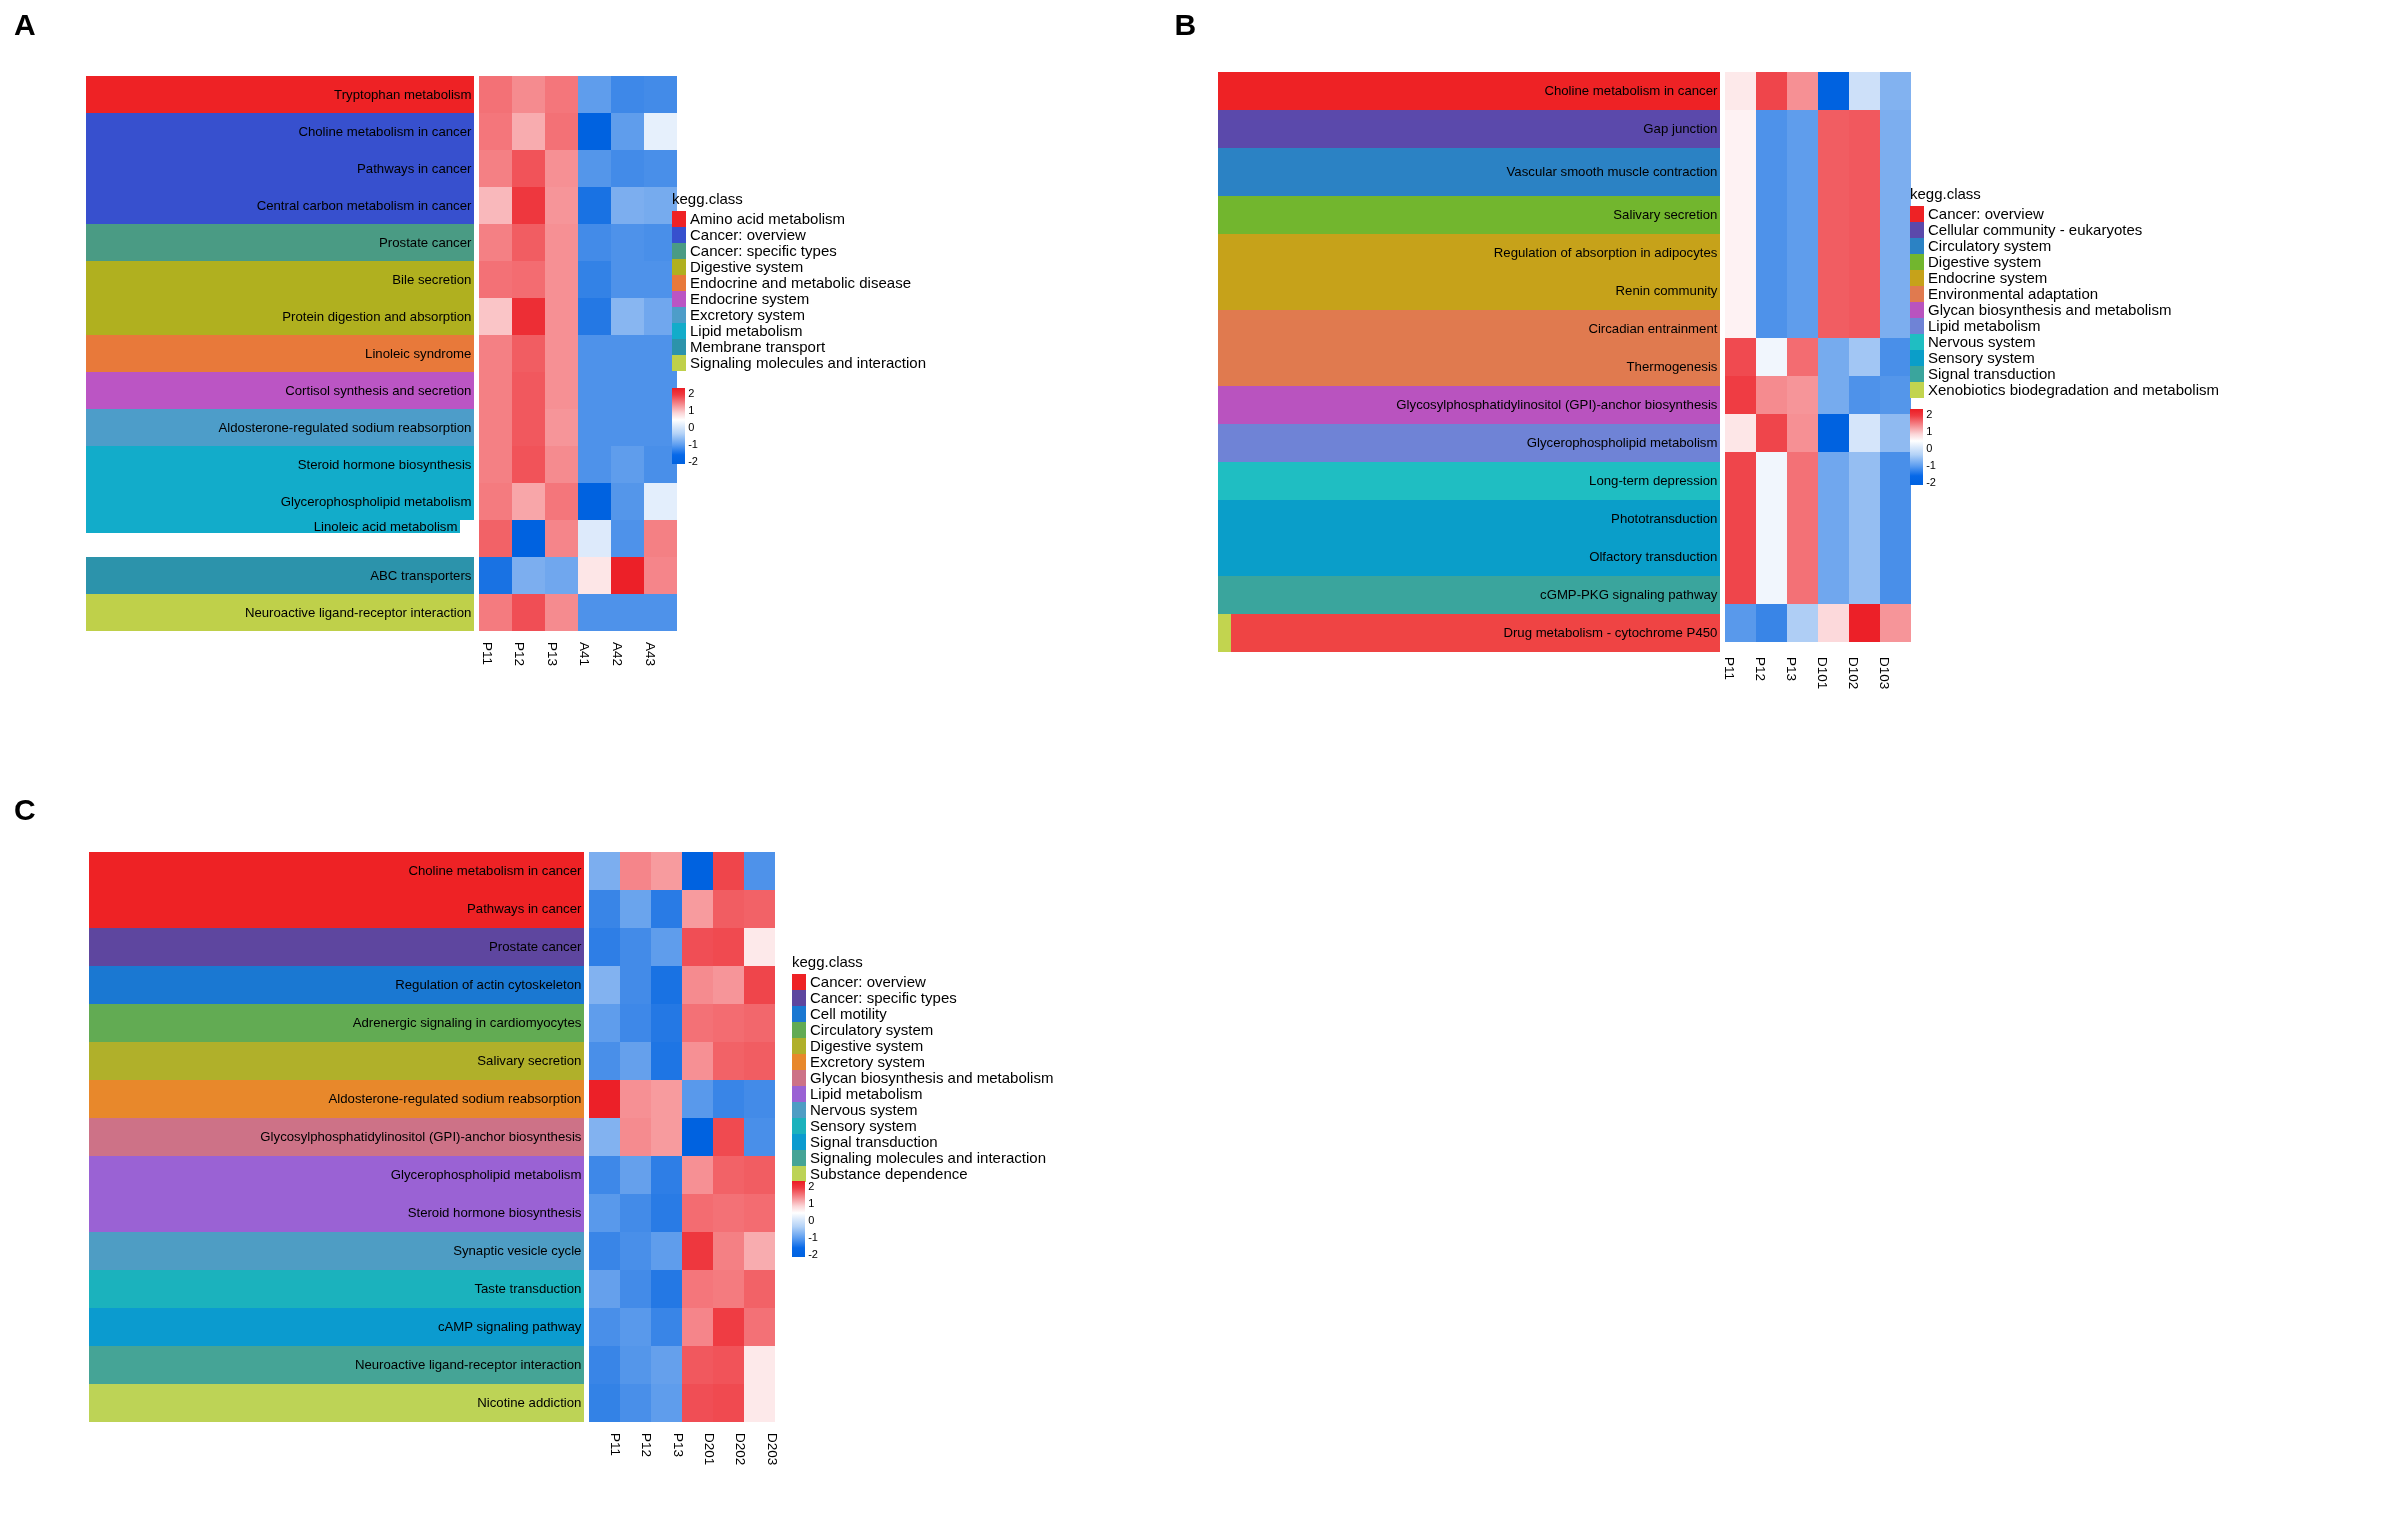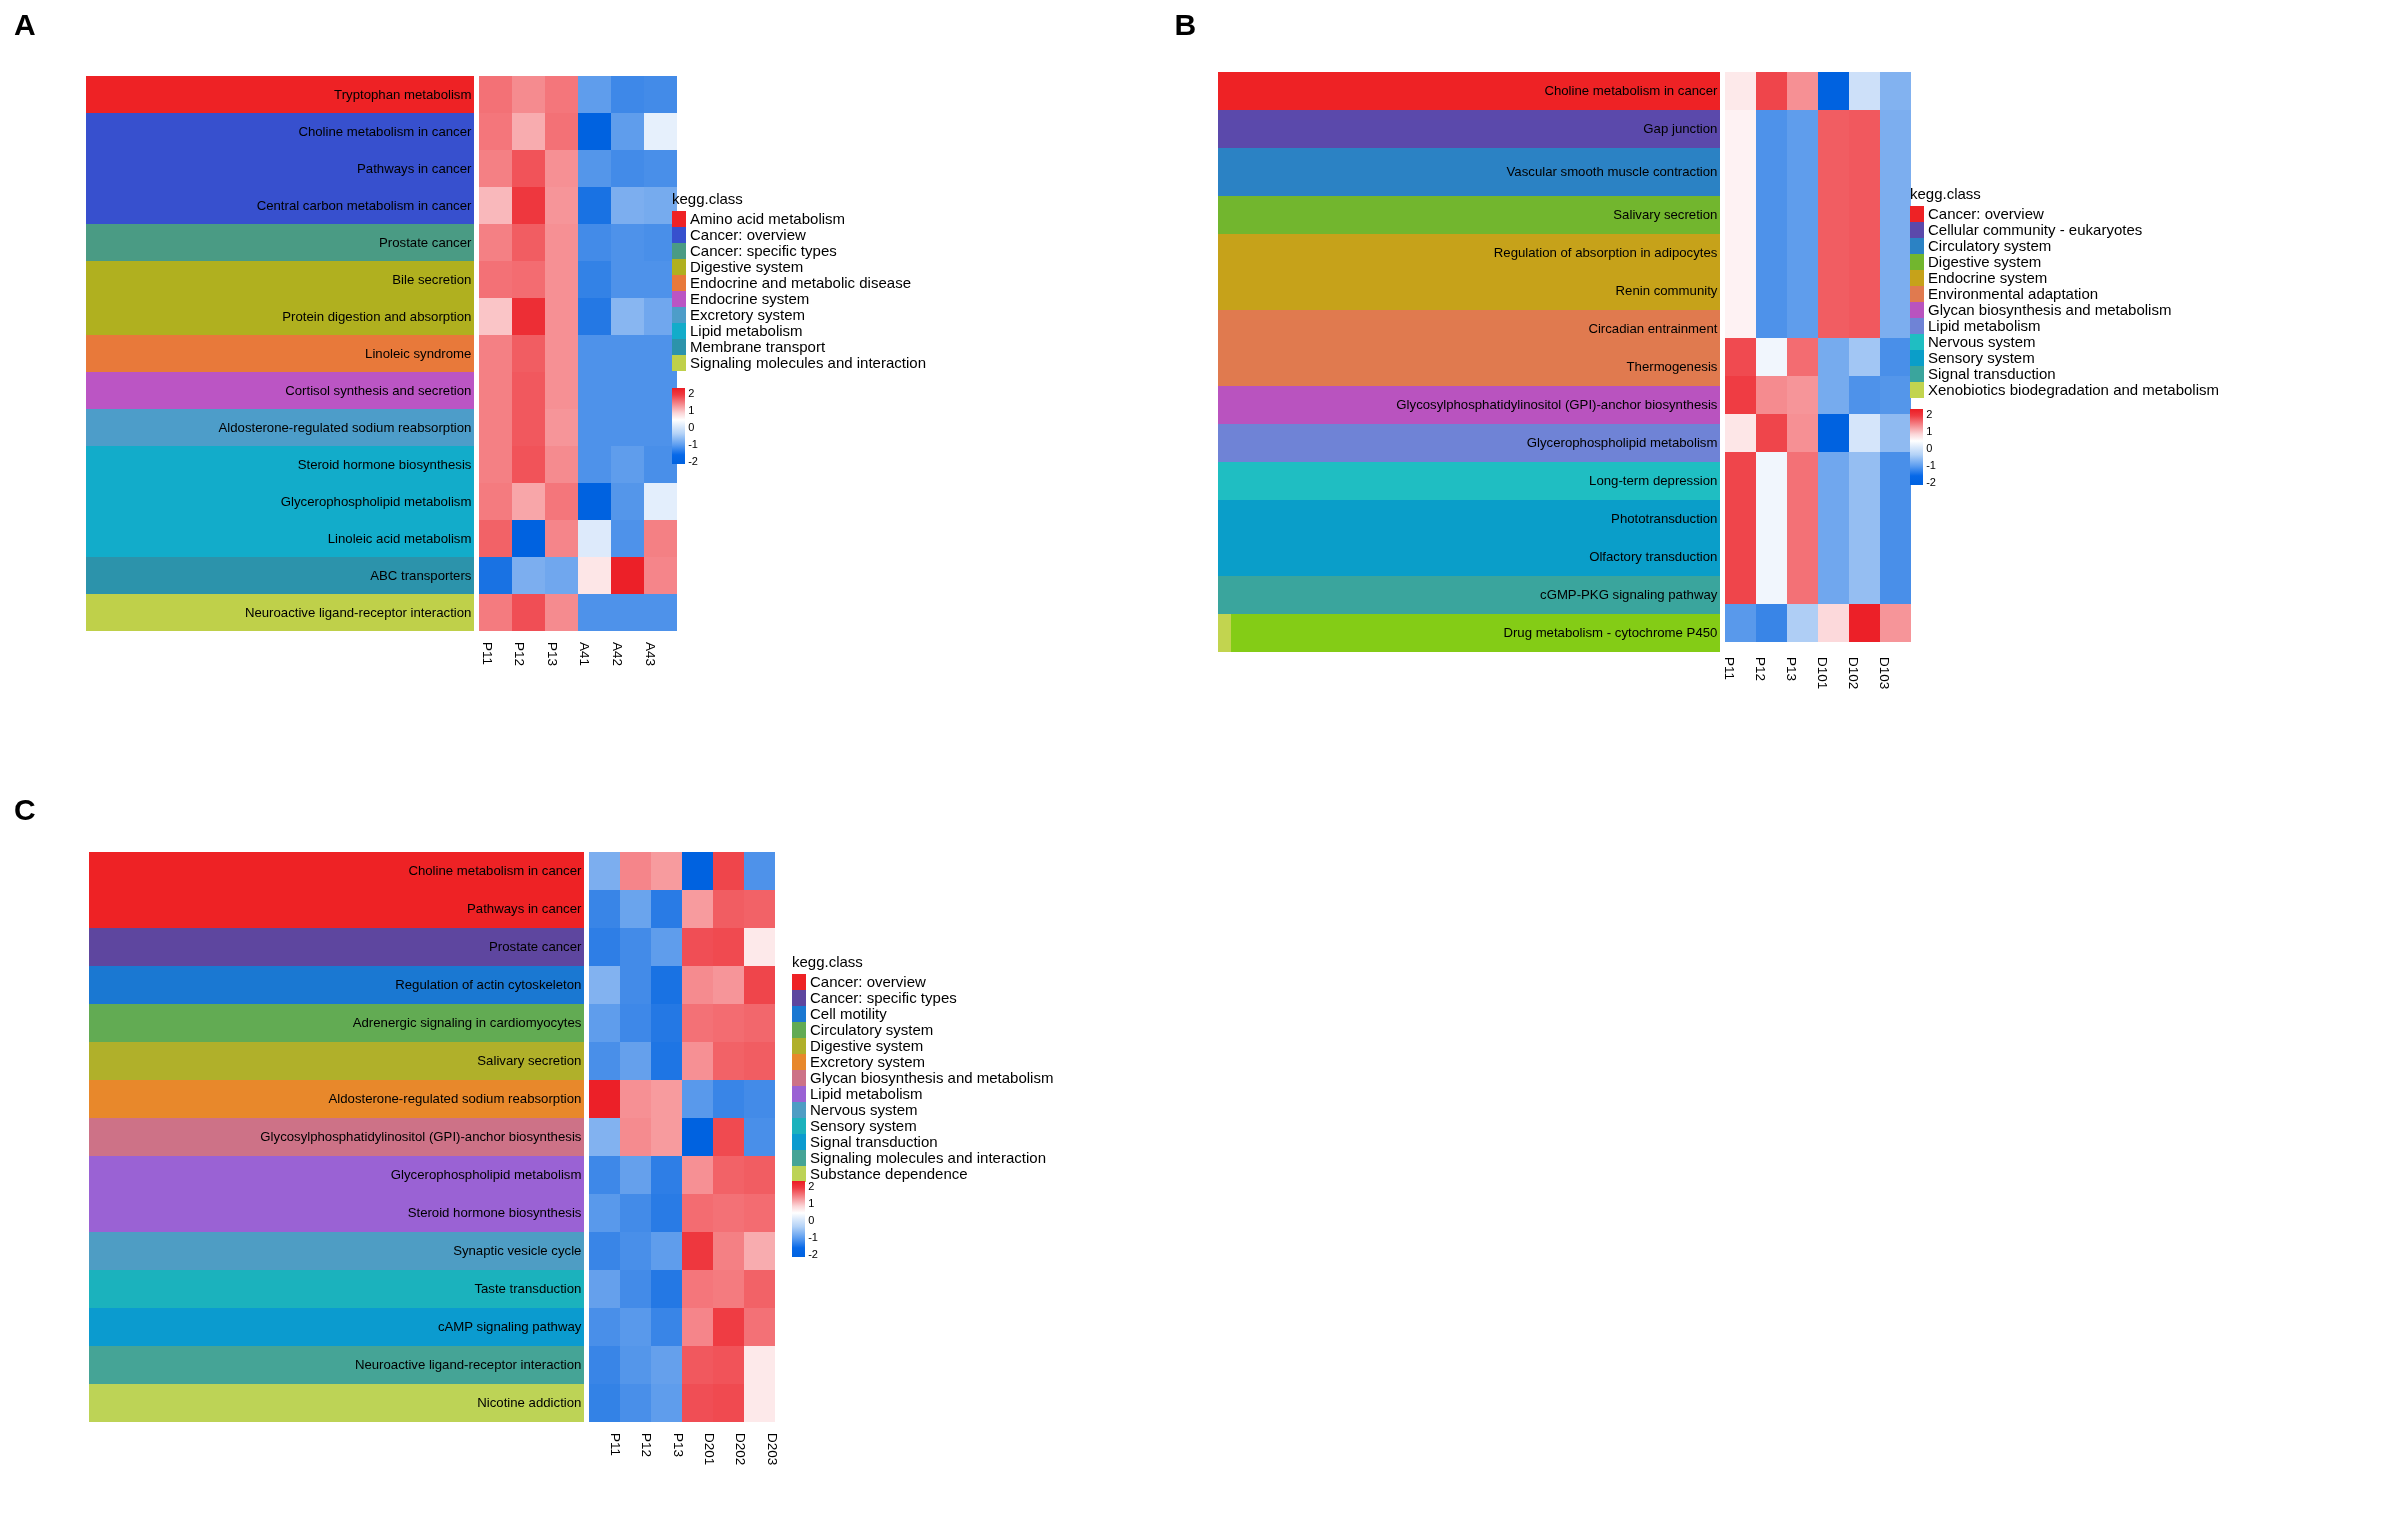--- a/index.html
+++ b/index.html
@@ -171,21 +171,21 @@
           <div class="row-label-cell" style="width: 374px; background: rgb(18, 172, 202);">
             <span class="row-label">Steroid hormone biosynthesis</span>
           </div>
         </div>
         <div class="row" style="height: 37px;">
           <div class="class-band" style="width: 14px; background: rgb(18, 172, 202);"></div>
           <div class="row-label-cell" style="width: 374px; background: rgb(18, 172, 202);">
             <span class="row-label">Glycerophospholipid metabolism</span>
           </div>
         </div>
-        <div class="row" style="height: 37px;">
+        <div class="row" style="height: 37px; flex-direction: column;">
           <div class="class-band" style="width: 14px; background: rgb(18, 172, 202);"></div>
           <div class="row-label-cell" style="width: 374px; background: rgb(18, 172, 202);">
             <span class="row-label">Linoleic acid metabolism</span>
           </div>
         </div>
         <div class="row" style="height: 37px;">
           <div class="class-band" style="width: 14px; background: rgb(44, 147, 171);"></div>
           <div class="row-label-cell" style="width: 374px; background: rgb(44, 147, 171);">
             <span class="row-label">ABC transporters</span>
           </div>
@@ -472,21 +472,21 @@
           </div>
         </div>
         <div class="row" style="height: 38px;">
           <div class="class-band" style="width: 13px; background: rgb(58, 165, 157);"></div>
           <div class="row-label-cell" style="width: 489px; background: rgb(58, 165, 157);">
             <span class="row-label">cGMP-PKG signaling pathway</span>
           </div>
         </div>
         <div class="row" style="height: 38px;">
           <div class="class-band" style="width: 13px; background: rgb(194, 212, 79);"></div>
-          <div class="row-label-cell" style="width: 489px; background: #84cc16;">
+          <div class="row-label-cell" style="width: 489px; background: #ef4444;">
             <span class="row-label">Drug metabolism - cytochrome P450</span>
           </div>
         </div>
       </div>
     <div class="hm" id="hmB" style="margin-left: 5.2px;">
         <div class="hm-row" style="height: 38px;">
           <div class="hm-cell" style="width: 31px; height: 38px; background: rgb(253, 233, 234);"></div>
           <div class="hm-cell" style="width: 31px; height: 38px; background: rgb(239, 69, 75);"></div>
           <div class="hm-cell" style="width: 31px; height: 38px; background: rgb(246, 144, 148);"></div>
           <div class="hm-cell" style="width: 31px; height: 38px; background: rgb(0, 98, 224);"></div>

